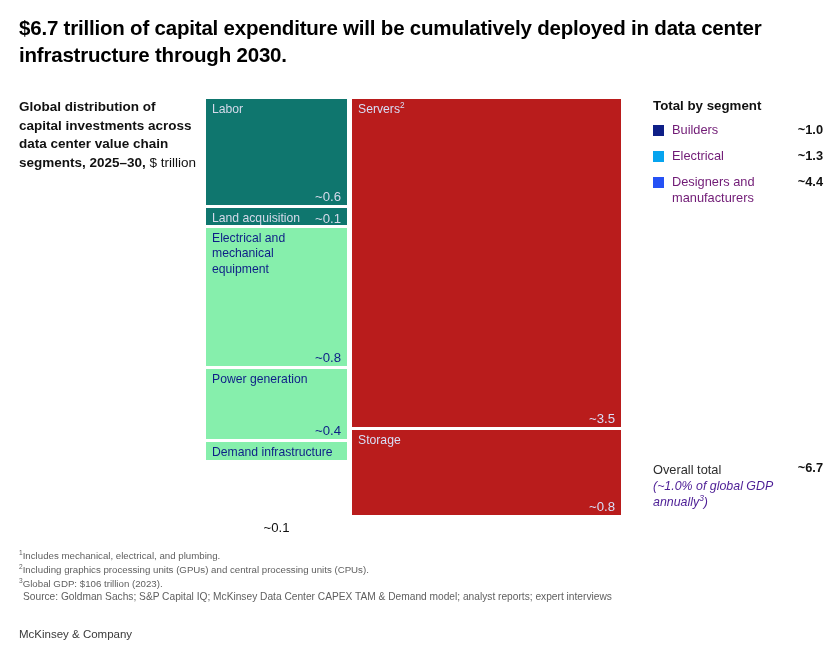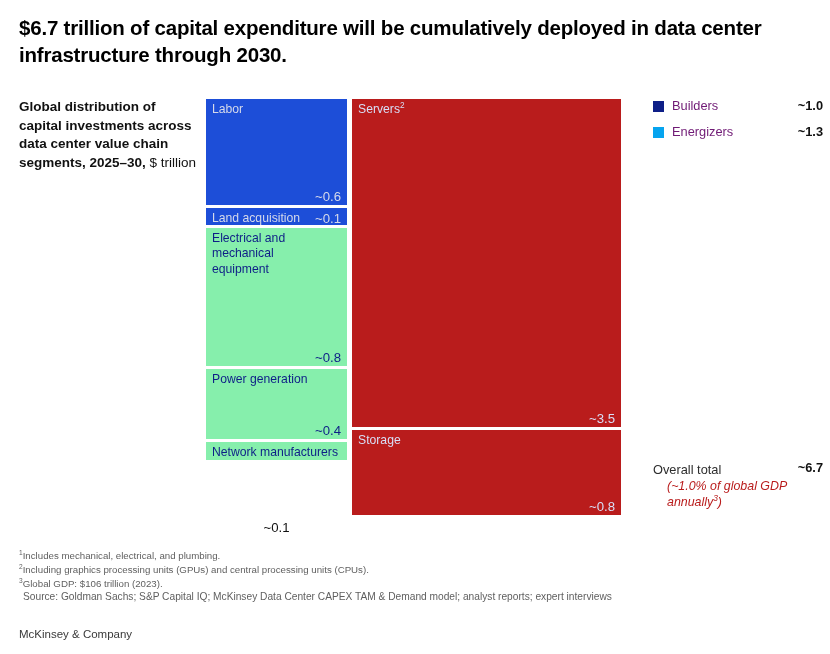--- a/index.html
+++ b/index.html
@@ -55,21 +55,21 @@
     line-height: 1.26;
     white-space: pre-line;
   }
   .cell-value {
     position: absolute;
     right: 6px; bottom: 1px;
     font-size: 13.2px;
   }
   .cell-value.inline-right { bottom: auto; top: 3px; }
 
-  .c-navy { background: #1d4ed8; }
+  .c-navy { background: #0f766e; }
   .c-navy .cell-label, .c-navy .cell-value { color: #d5d9ea; }
   .c-cyan { background: #86efac; }
   .c-cyan .cell-label, .c-cyan .cell-value { color: #0e1f87; }
   .c-blue { background: #b91c1c; }
   .c-blue .cell-label, .c-blue .cell-value { color: #d8dff7; }
 
   sup { font-size: 0.68em; vertical-align: super; line-height: 0; }
 
   .outside-value {
     position: absolute;
@@ -111,21 +111,21 @@
   .total { position: absolute; left: 653px; top: 460px; width: 170px; }
   .total-row { position: relative; min-height: 17px; }
   .total-label { font-size: 12.8px; color: #2d2d2d; }
   .total-value {
     position: absolute; right: 0; top: 0;
     font-size: 12.8px; font-weight: bold; color: #111;
   }
   .total-sub {
     margin-top: 1px;
     font-size: 12.4px; font-style: italic;
-    line-height: 1.28; color: #b91c1c; margin-left: 14px;
+    line-height: 1.28; color: #4c1d95;
   }
 
   
   .footnotes { position: absolute; left: 19px; top: 549px; width: 700px; }
   .fn {
     font-size: 9.7px; line-height: 1.42; color: #5f5f5f;
   }
   .fn.source { padding-left: 4px; font-size: 10.2px; }
 
   
@@ -167,21 +167,21 @@
 equipment</span>
         <span class="cell-value">~0.8</span>
       </div>
 
       <div class="cell c-cyan" style="height:72px">
         <span class="cell-label">Power generation</span>
         <span class="cell-value">~0.4</span>
       </div>
 
       <div class="cell c-cyan" style="height:20px">
-        <span class="cell-label">Network manufacturers</span>
+        <span class="cell-label">Demand infrastructure</span>
       </div>
 
     </div>
 
     <div class="col-right">
 
       <div class="cell c-blue" style="height:330px">
         <span class="cell-label"><span>Servers</span><sup>2</sup></span>
         <span class="cell-value">~3.5</span>
       </div>
@@ -190,33 +190,39 @@
         <span class="cell-label">Storage</span>
         <span class="cell-value">~0.8</span>
       </div>
 
     </div>
   </div>
 
   <div class="outside-value">~0.1</div>
 
   <div class="legend">
+    <div class="legend-title">Total by segment</div>
 
     <div class="legend-row">
       <span class="swatch" style="background:#0e1f87"></span>
       <span class="legend-label">Builders</span>
       <span class="legend-value">~1.0</span>
     </div>
 
     <div class="legend-row">
       <span class="swatch" style="background:#06a4ef"></span>
-      <span class="legend-label">Energizers</span>
+      <span class="legend-label">Electrical</span>
       <span class="legend-value">~1.3</span>
     </div>
 
+    <div class="legend-row">
+      <span class="swatch" style="background:#2551f5"></span>
+      <span class="legend-label">Designers and manufacturers</span>
+      <span class="legend-value">~4.4</span>
+    </div>
   </div>
 
   <div class="total">
     <div class="total-row">
       <span class="total-label">Overall total</span>
       <span class="total-value">~6.7</span>
     </div>
     <div class="total-sub"><span>(~1.0% of global GDP annually</span><sup>3</sup><span>)</span></div>
   </div>
 

